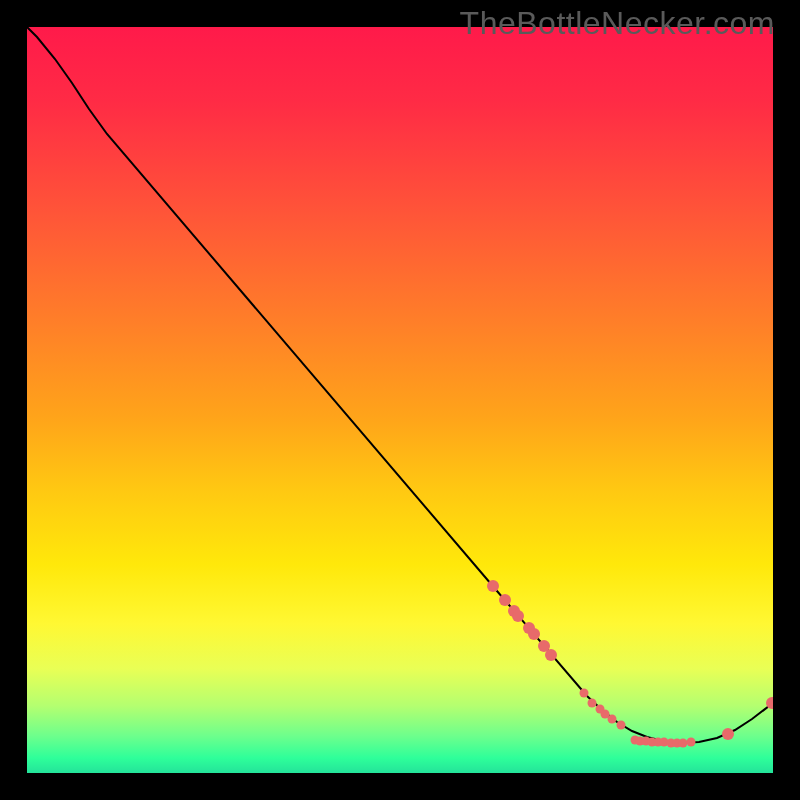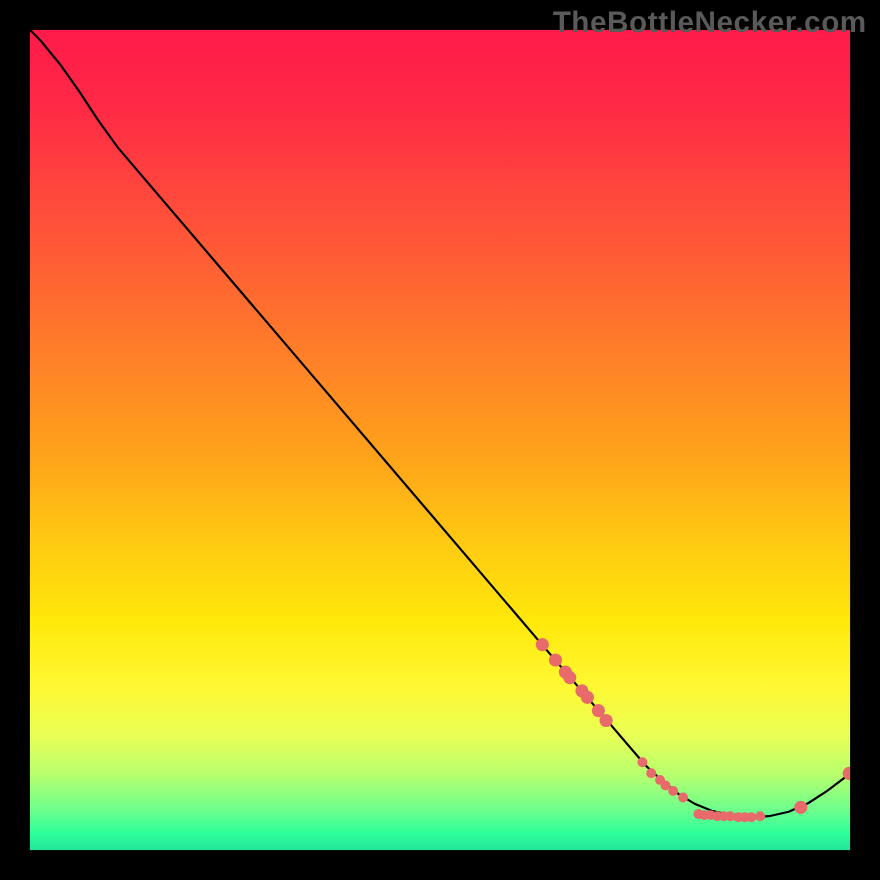--- a/index.html
+++ b/index.html
@@ -7,24 +7,24 @@
     padding: 0;
     background: #000000;
     width: 800px;
     height: 800px;
     position: relative;
     font-family: Arial, Helvetica, sans-serif;
   }
   .watermark {
     position: absolute;
     top: 5px;
-    right: 12px;
+    right: 25px;
     color: #5a5a5a;
-    font-size: 27px;
-    font-weight: 700;
+    font-size: 32px;
+    font-weight: 400;
     letter-spacing: 0.5px;
     z-index: 10;
   }
   .frame {
     position: absolute;
     left: 27px;
     top: 27px;
     width: 746px;
     height: 746px;
     overflow: hidden;

